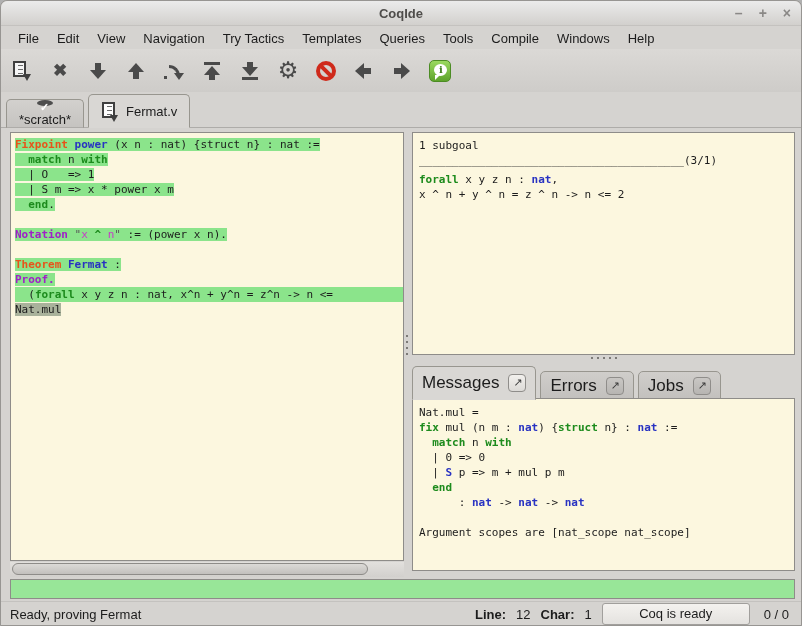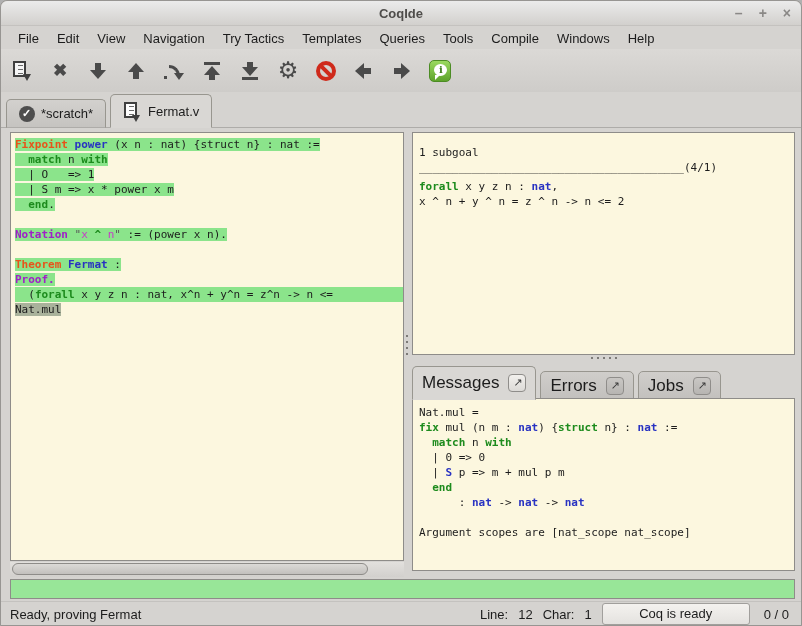--- a/index.html
+++ b/index.html
@@ -56,32 +56,32 @@
           border-radius:5px; background:linear-gradient(#9ad95f,#5ea32c); }
   .info .bub { position:absolute; left:4px; top:3px; width:13px; height:12px; background:#fff; border-radius:50%; }
   .info .bub::after { content:'i'; position:absolute; left:5px; top:0px; font:bold 10px "DejaVu Serif", serif; color:#3f7d1d; }
   .info .tail { position:absolute; left:5px; top:14px; border-left:5px solid #fff; border-bottom:5px solid transparent; }
 
   
   .tabbar { position:absolute; left:0; top:91px; width:100%; height:36px; display:flex; align-items:flex-end;
             padding-left:5px; gap:4px; border-bottom:1px solid #aeaca9; }
   .tab { display:flex; align-items:center; gap:6px; padding:0 12px; font-size:13px; color:#1c1c1c;
          border:1px solid #98968f; border-radius:5px 5px 0 0; margin-bottom:-1px; }
-  .tab.inactive { height:29px; background:linear-gradient(#d3d1ce,#c5c3c0); border-bottom:1px solid #aeaca9; }
+  .tab.inactive { height:29px; background:linear-gradient(#d3d1ce,#c5c3c0); border-bottom:1px solid #aeaca9;flex-direction:column; }
   .tab.active { height:34px; background:#d9d7d4; border-bottom:1px solid #d9d7d4; }
   .chk { width:16px; height:16px; border-radius:50%; background:#4e4e4e; position:relative; }
   .chk::after { content:'✓'; position:absolute; left:3px; top:1px; color:#fff; font-size:11px; font-weight:bold; }
   .tabpage { position:relative; width:19px; height:21px; }
   .tabpage .page { left:1px; top:1px; background:#fdfdfd; }
   .tabpage .page-arr { left:9px; top:14px; }
 
   
   .pane { position:absolute; background:#fcf7df; border:1px solid #8e8c89; overflow:hidden; }
   .editor-pane { left:9px; top:131px; width:394px; height:429px; padding:4px 0 0 4px; }
-  .goal-pane   { left:411px; top:131px; width:383px; height:223px; padding:12px 0 0 6px; }
+  .goal-pane   { left:411px; top:131px; width:383px; height:223px; padding:5px 0 0 6px; }
   .msg-pane    { left:411px; top:397px; width:383px; height:173px; padding:6px 0 0 6px; }
 
   .cl { font-family:"DejaVu Sans Mono", monospace; font-size:11px; line-height:15px; white-space:pre; }
   .goal-pane .cl.sep { margin-bottom:4px; }
   .hl-g { background:#8be48b; }
   .hl-s { background:#a9b29b; }
   .cl.hl-full { background:#8be48b; }
 
   .tk-plain { color:#1c1c1c; }
   .tk-decl  { color:#e8531a; font-weight:bold; }
@@ -114,21 +114,21 @@
   .mtab.inactive .detach { background:linear-gradient(#c9c7c4,#b7b5b2); }
   .detach::after { content:'↗'; position:absolute; left:4px; top:1px; font-size:11px; color:#3a3a3a; }
 
   
   .progress { position:absolute; left:9px; top:578px; width:785px; height:20px; border:1px solid #8e8c89; background:#fcf7df; }
   .pfill { width:100%; height:100%; background:#98e698; }
   .statusbar { position:absolute; left:0; top:600px; width:100%; height:25px; display:flex; align-items:center;
                font-size:13px; color:#1c1c1c; border-top:1px solid #c4c2bf; }
   .sb-left { margin-left:9px; }
   .sb-right { margin-left:auto; display:flex; align-items:center; }
-  .sb-lab { margin-right:10px; }
+  .sb-lab { margin-right:10px;font-weight:bold; }
   .sb-val { margin-right:10px; }
   .coq-box { width:148px; height:22px; line-height:20px; text-align:center; border:1px solid #a19f9c;
              border-radius:3px; background:linear-gradient(#f4f2ef,#e4e2df); }
   .sb-count { margin:0 12px 0 14px; }
 </style>
 </head>
 <body>
 
 <div class="win">
 
@@ -264,21 +264,21 @@
       <div class="cl hl-full"><span class="tk-plain">  (</span><span class="tk-kw">forall</span><span class="tk-plain"> x y z n : nat, x^n + y^n = z^n -&gt; n &lt;=</span></div>
       <div class="cl"><span class="hl-s"><span class="tk-plain">Nat.mul</span></span></div>
     </div>
 
   <div class="hscroll">
     <div class="hthumb"></div>
   </div>
 
   <div class="pane goal-pane" id="goal-pane">
       <div class="cl"><span class="tk-plain">1 subgoal</span></div>
-      <div class="cl sep"><span class="tk-plain">________________________________________(4/1)</span></div>
+      <div class="cl sep"><span class="tk-plain">________________________________________(3/1)</span></div>
       <div class="cl"><span class="tk-kw">forall</span><span class="tk-plain"> x y z n : </span><span class="tk-type">nat</span><span class="tk-plain">,</span></div>
       <div class="cl"><span class="tk-plain">x ^ n + y ^ n = z ^ n -&gt; n &lt;= 2</span></div>
     </div>
 
   <div class="vdots">
       <i></i>
       <i></i>
       <i></i>
       <i></i>
     </div>

